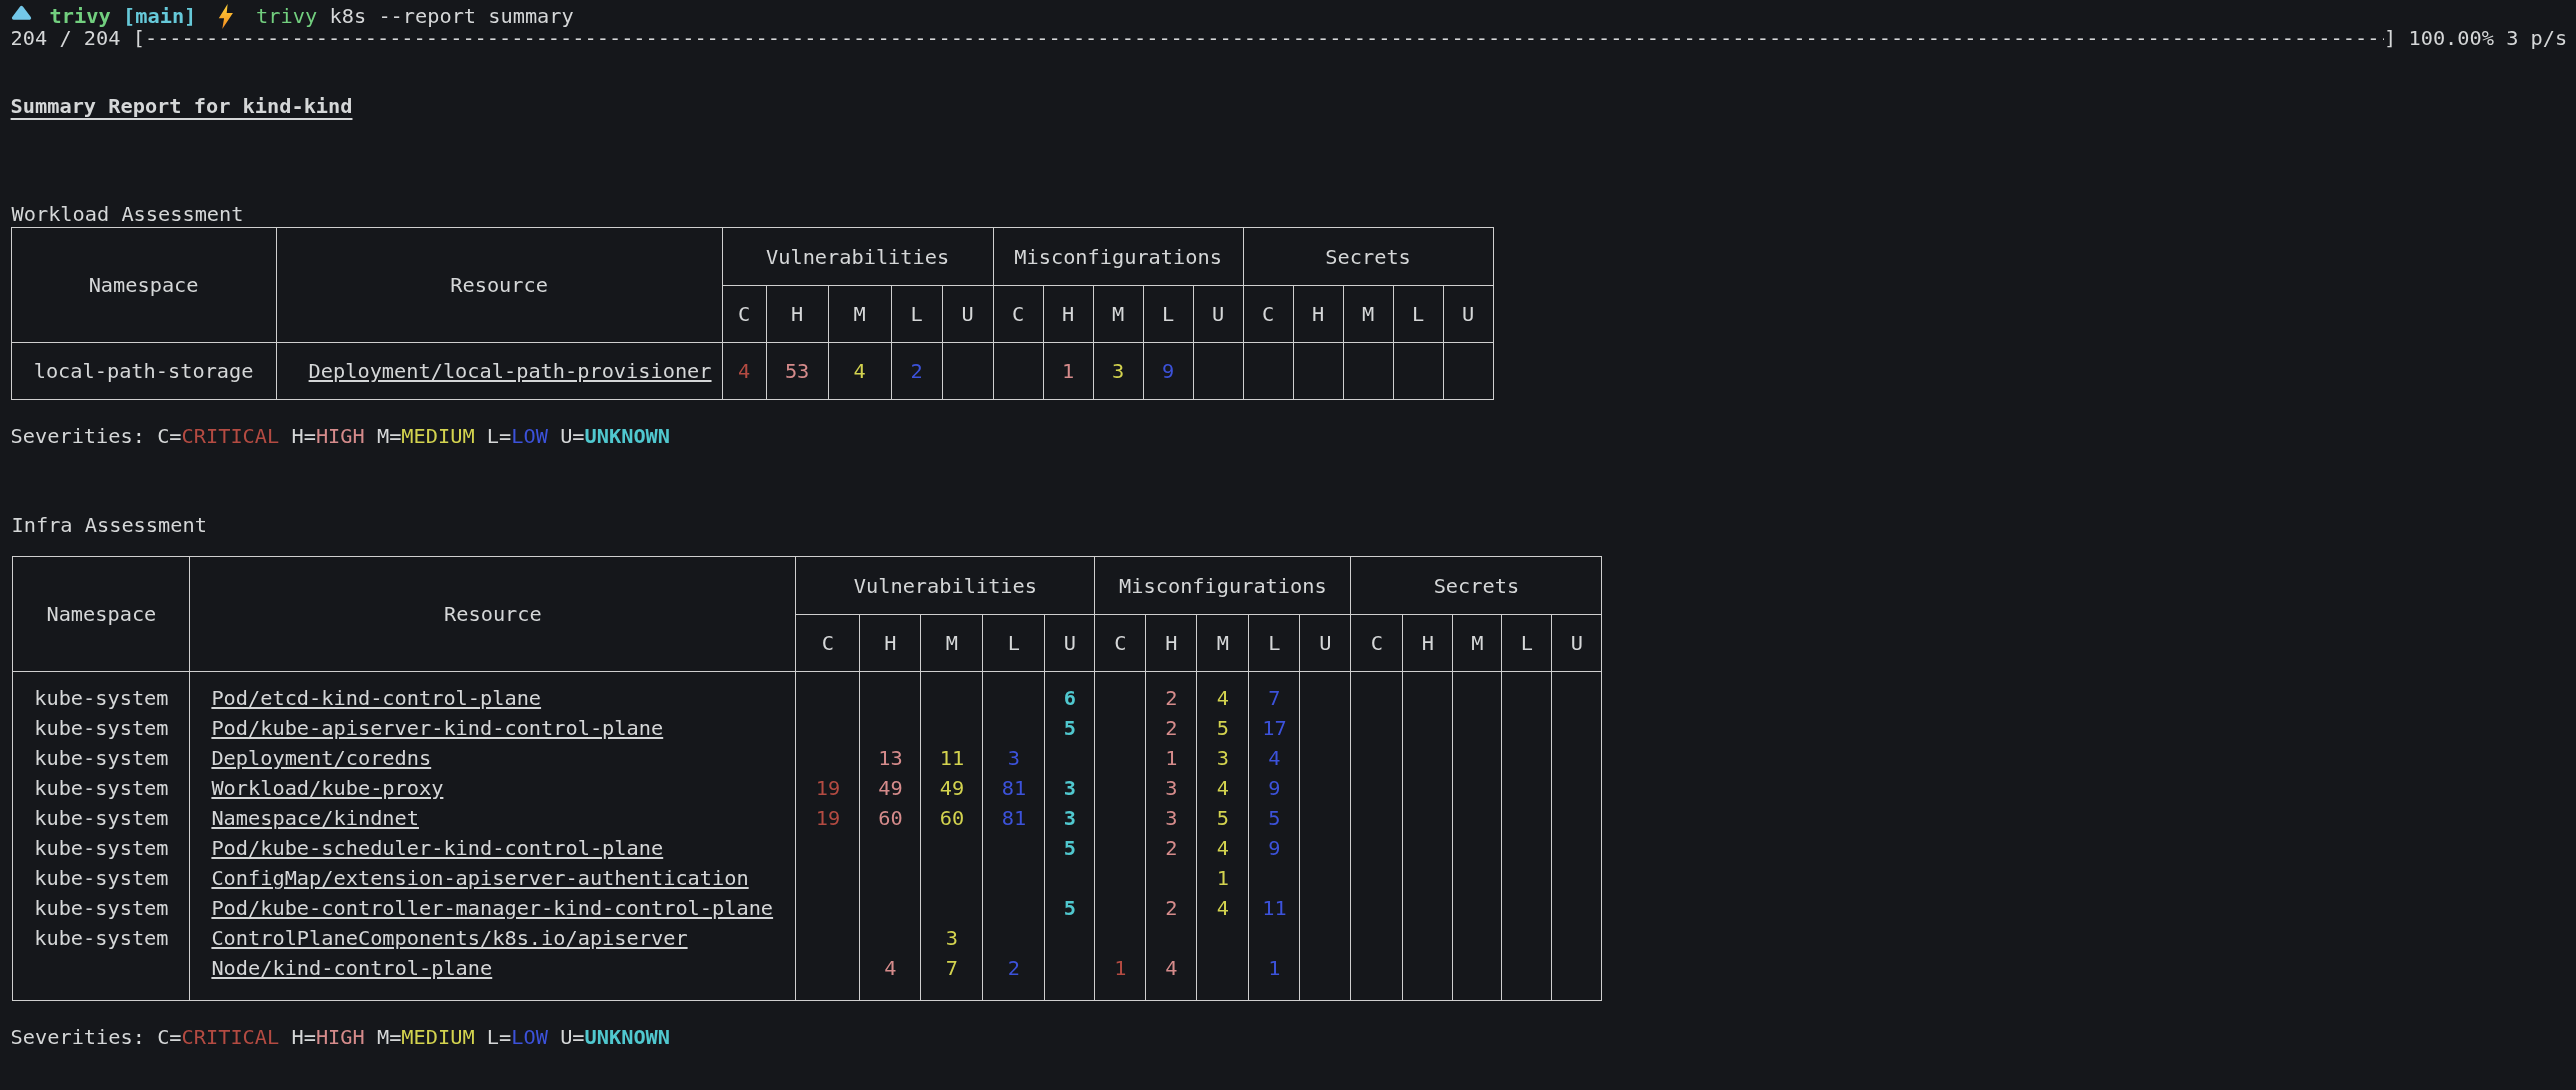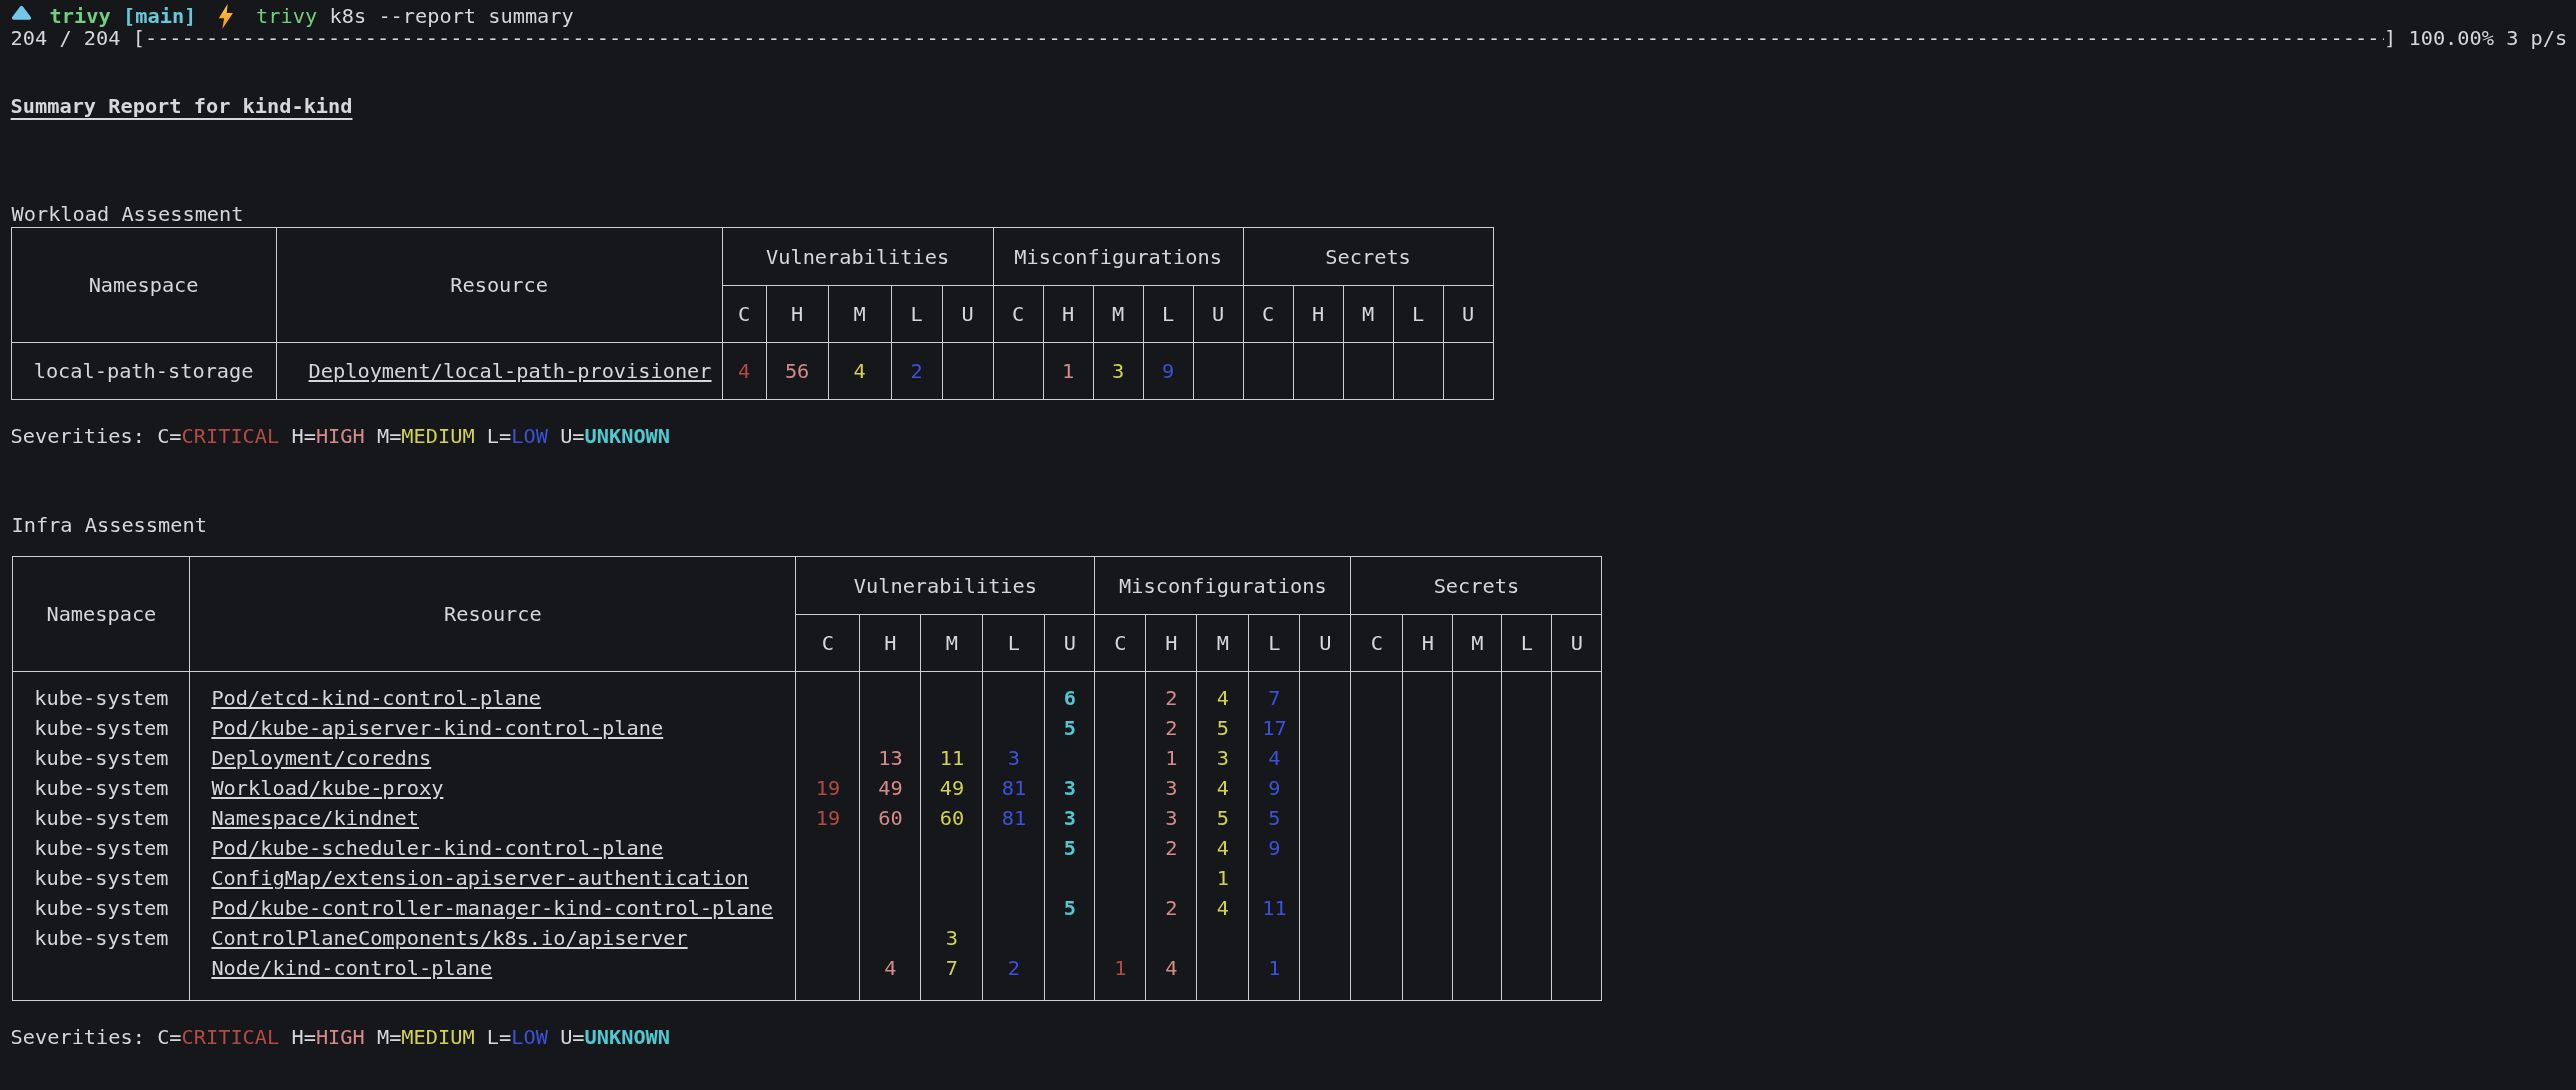--- a/index.html
+++ b/index.html
@@ -135,21 +135,21 @@
       <th>M</th>
       <th>L</th>
       <th>U</th>
     </tr>
   </thead>
   <tbody>
     <tr>
       <td>local-path-storage</td>
       <td class="col-res">Deployment/local-path-provisioner</td>
       <td class="sev-c">4</td>
-      <td class="sev-h">56</td>
+      <td class="sev-h">53</td>
       <td class="sev-m">4</td>
       <td class="sev-l">2</td>
       <td class="sev-u"></td>
       <td class="sev-c"></td>
       <td class="sev-h">1</td>
       <td class="sev-m">3</td>
       <td class="sev-l">9</td>
       <td class="sev-u"></td>
       <td class="sev-c"></td>
       <td class="sev-h"></td>

